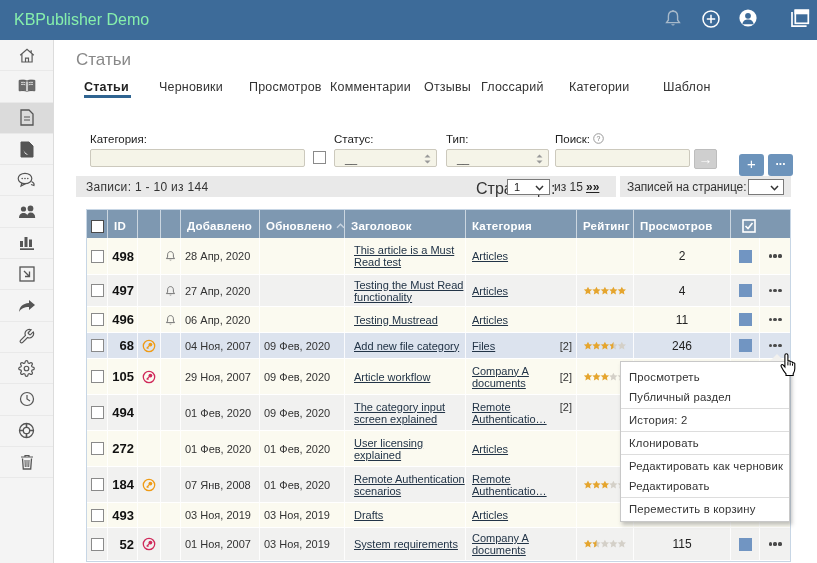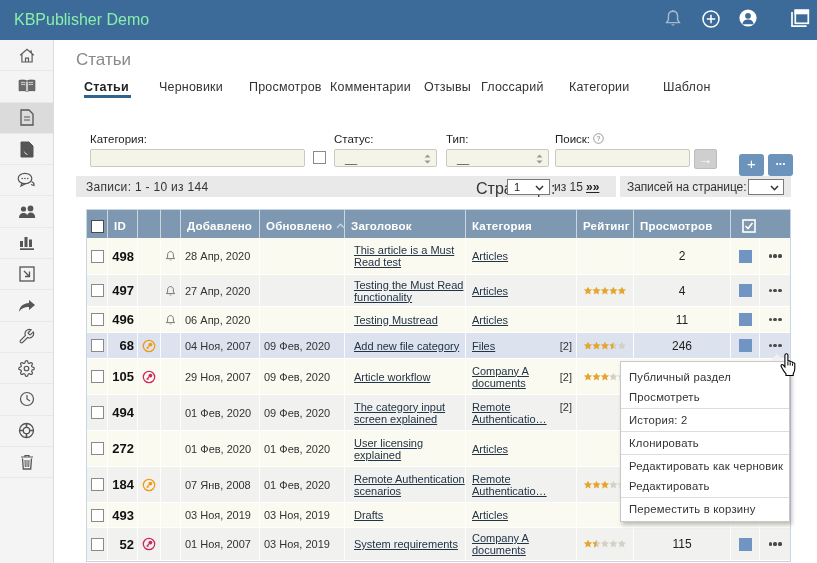--- a/index.html
+++ b/index.html
@@ -660,22 +660,22 @@
               <i></i>
               <i></i>
               <i></i>
             </div>
           </td>
     </tr>
   </tbody>
     </table>
 
   <div class="menu">
+    <div class="mi">Просмотреть</div>
     <div class="mi">Публичный раздел</div>
-    <div class="mi">Просмотреть</div>
     <div class="ms"></div>
     <div class="mi">История: 2</div>
     <div class="ms"></div>
     <div class="mi">Клонировать</div>
     <div class="ms"></div>
     <div class="mi">Редактировать как черновик</div>
     <div class="mi">Редактировать</div>
     <div class="ms"></div>
     <div class="mi">Переместить в корзину</div>
   </div>

